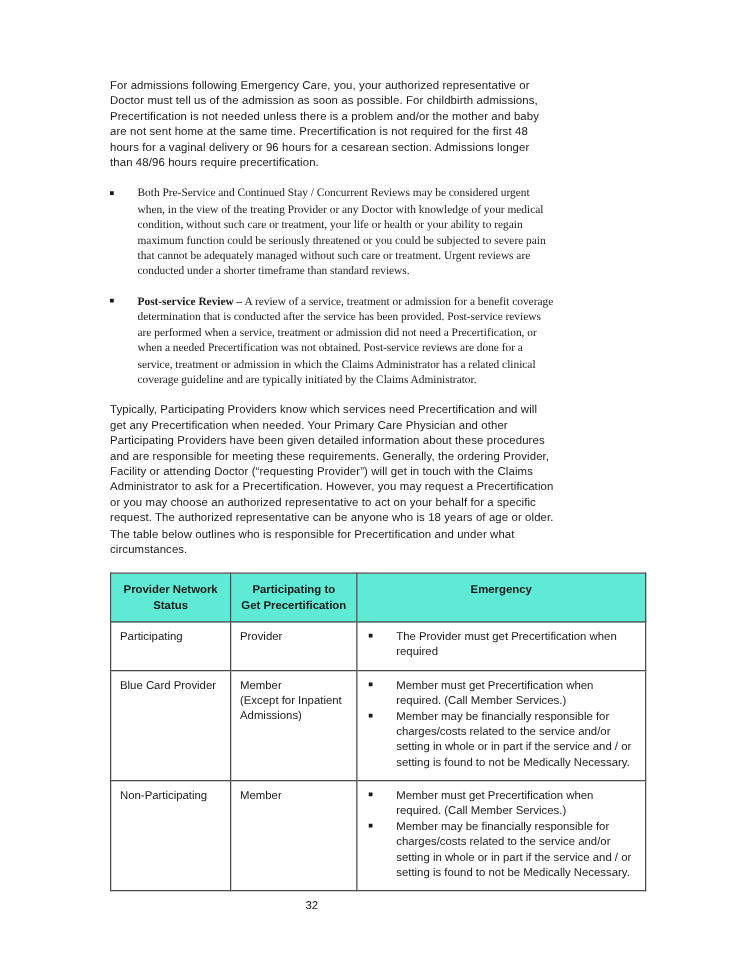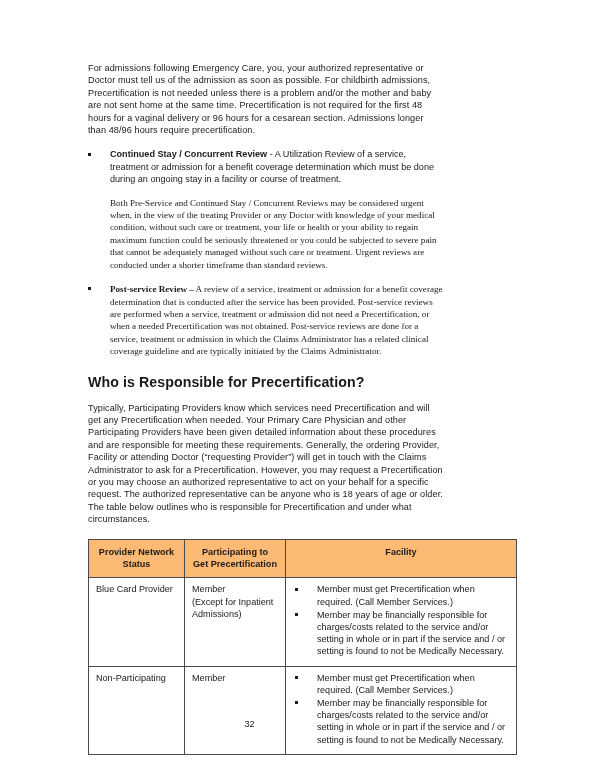--- a/index.html
+++ b/index.html
@@ -70,21 +70,21 @@
   table.resp-table td {
     border: 1px solid #4a4a4a;
     vertical-align: top;
     padding: 5px 7px 7px 7px;
     font-size: 9.1px;
     line-height: 12.2px;
     font-weight: normal;
     text-align: left;
   }
   table.resp-table th {
-    background: #fdba74;
+    background: #5eead4;
     font-weight: bold;
     text-align: center;
     padding: 6px 5px 7px 5px;
     line-height: 12.4px;
   }
   .col-1 { width: 96px; }
   .col-2 { width: 101px; }
   .col-3 { width: 231px; }
   td.cell-comments {
     padding: 5px 6px 7px 6px;
@@ -125,49 +125,56 @@
 </style>
 </head>
 <body>
 
 <div class="page">
 
   <p class="body-text">For admissions following Emergency Care, you, your authorized representative or Doctor must tell us of the admission as soon as possible.  For childbirth admissions, Precertification is not needed unless there is a problem and/or the mother and baby are not sent home at the same time.  Precertification is not required for the first 48 hours for a vaginal delivery or 96 hours for a cesarean section. Admissions longer than 48/96 hours require precertification.</p>
 
   <div class="bullet-block">
     <span class="dot"></span>
-    <p><span class="lead">Continued Stay / Concurrent Review</span><span> - A Utilization Review of a service, treatment or admission for a benefit coverage determination which must be done during an ongoing stay in a facility or course of treatment.</span></p>
     <p>Both Pre-Service and Continued Stay / Concurrent Reviews may be considered urgent when, in the view of the treating Provider or any Doctor with knowledge of your medical condition, without such care or treatment, your life or health or your ability to regain maximum function could be seriously threatened or you could be subjected to severe pain that cannot be adequately managed without such care or treatment.  Urgent reviews are conducted under a shorter timeframe than standard reviews.</p>
   </div>
 
   <div class="bullet-block">
     <span class="dot"></span>
     <p><span class="lead">Post-service Review –</span><span> A review of a service, treatment or admission for a benefit coverage determination that is conducted after the service has been provided.  Post-service reviews are performed when a service, treatment or admission did not need a Precertification, or when a needed Precertification was not obtained.  Post-service reviews are done for a service, treatment or admission in which the Claims Administrator has a related clinical coverage guideline and are typically initiated by the Claims Administrator.</span></p>
   </div>
 
-  <h2 class="section-heading">Who is Responsible for Precertification?</h2>
 
   <p class="body-text">Typically, Participating Providers know which services need Precertification and will get any Precertification when needed.  Your Primary Care Physician and other Participating Providers have been given detailed information about these procedures and are responsible for meeting these requirements. Generally, the ordering Provider, Facility or attending Doctor (“requesting Provider”) will get in touch with the Claims Administrator to ask for a Precertification.  However, you may request a Precertification or you may choose an authorized representative to act on your behalf for a specific request.  The authorized representative can be anyone who is 18 years of age or older.  The table below outlines who is responsible for Precertification and under what circumstances.</p>
 
   <table class="resp-table">
     <colgroup>
       <col class="col-1">
       <col class="col-2">
       <col class="col-3">
     </colgroup>
     <thead>
       <tr>
         <th class="multiline">Provider Network
 Status</th>
         <th class="multiline">Participating to
 Get Precertification</th>
-        <th>Facility</th>
+        <th>Emergency</th>
       </tr>
     </thead>
     <tbody>
+      <tr>
+        <td class="multiline">Participating</td>
+        <td class="multiline">Provider</td>
+        <td class="cell-comments">
+          <ul class="cell-list">
+            <li><span class="dot"></span><span>The Provider must get Precertification when required</span></li>
+          </ul>
+        </td>
+      </tr>
       <tr>
         <td class="multiline">Blue Card Provider</td>
         <td class="multiline">Member
 (Except for Inpatient
 Admissions)</td>
         <td class="cell-comments">
           <ul class="cell-list">
             <li><span class="dot"></span><span>Member must get Precertification when required. (Call Member Services.)</span></li>
             <li><span class="dot"></span><span>Member may be financially responsible for charges/costs related to the service and/or setting in whole or in part if the service and / or setting is found to not be Medically Necessary.</span></li>
           </ul>

